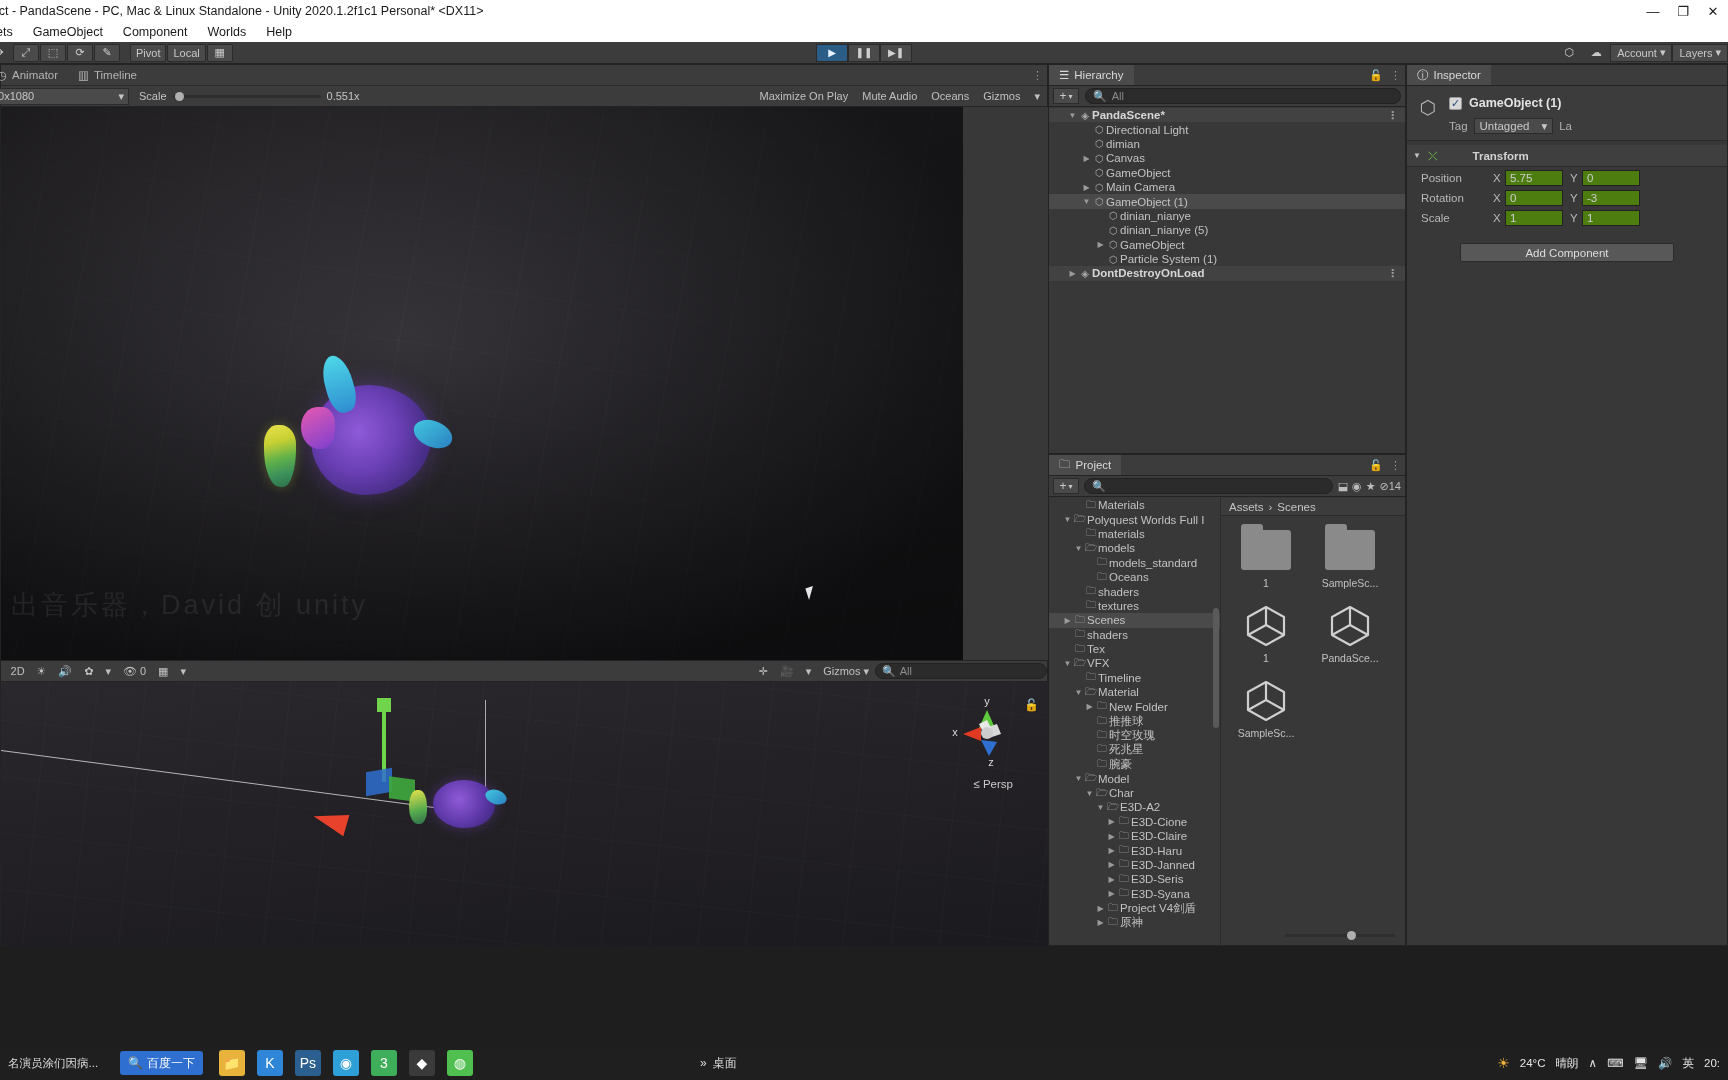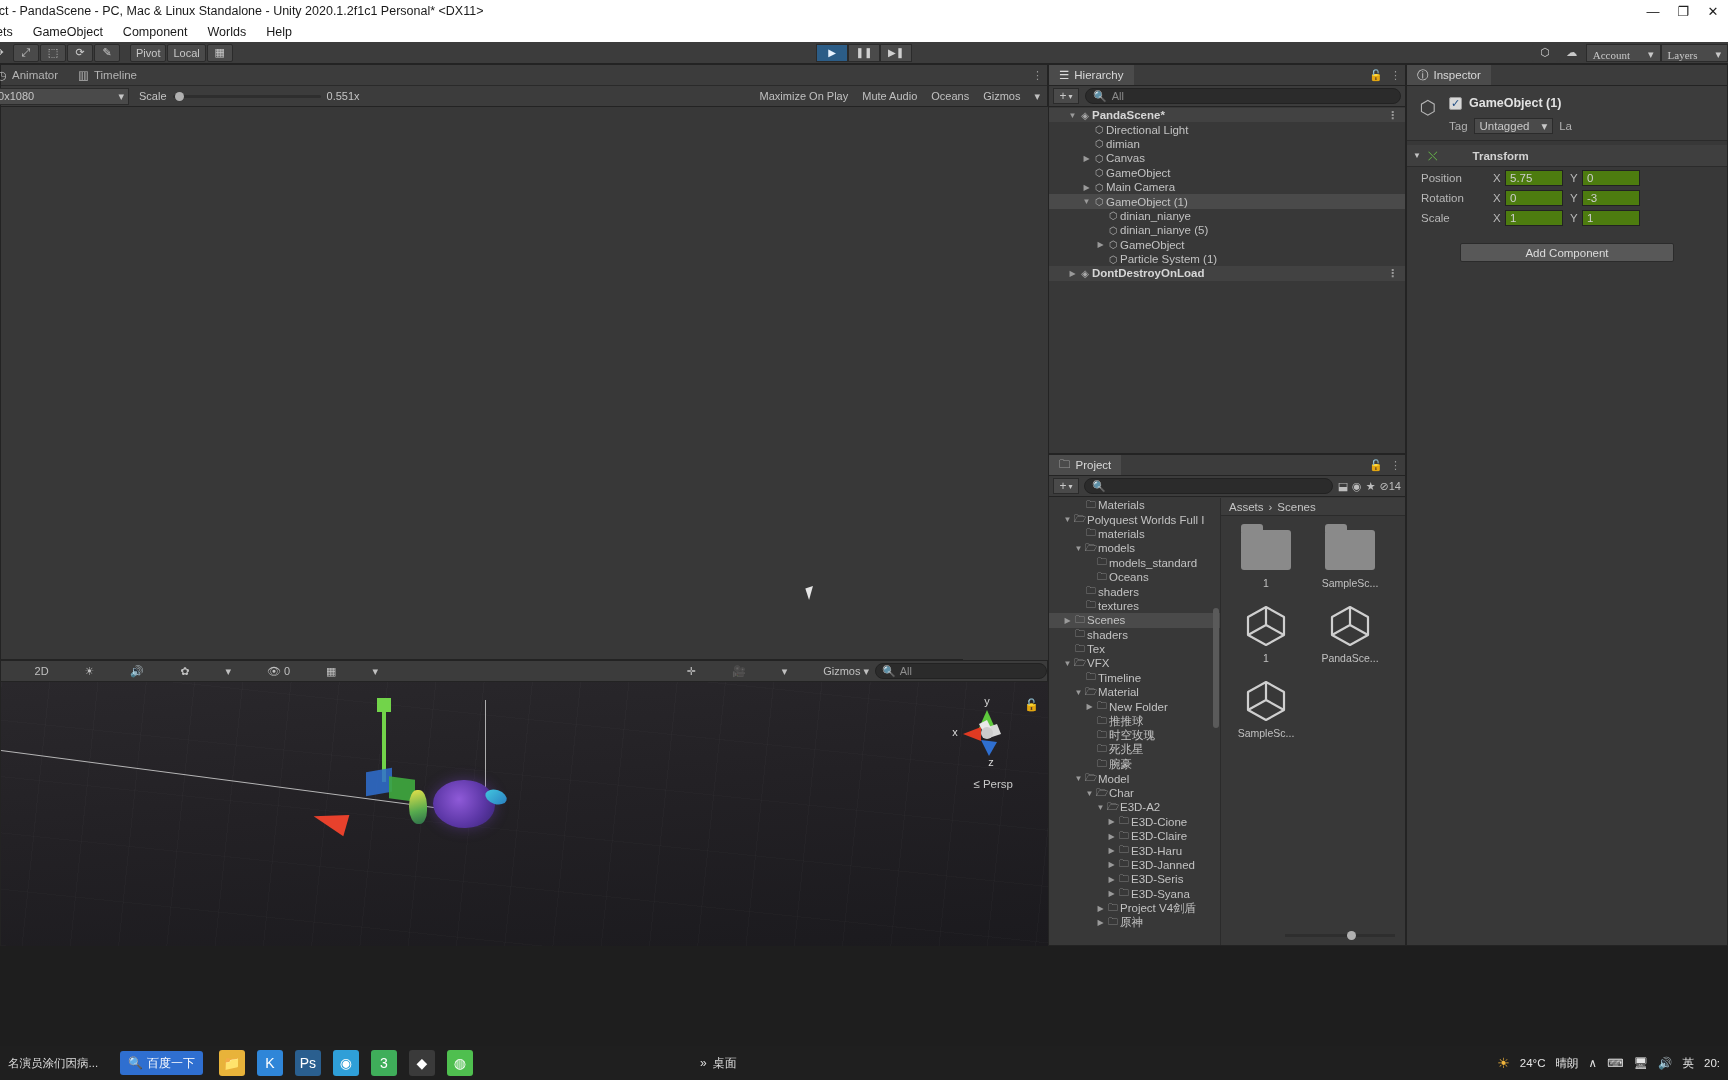--- a/index.html
+++ b/index.html
@@ -57,21 +57,21 @@
     display: flex; align-items: center;
   }
   .playbtn {
     width: 32px; height: 18px; background: #4a4a4a; border: 1px solid #2b2b2b;
     display: flex; align-items: center; justify-content: center; color: #d0d0d0; font-size: 10px;
   }
   .playbtn.active { background: #2c5d87; color: #e8f3ff; }
   .tools-right { position: absolute; right: 0; display: flex; align-items: center; }
   .accountbtn {
     height: 18px; background: #4a4a4a; border: 1px solid #2b2b2b; padding: 0 6px;
-    display: flex; align-items: flex-end; gap: 18px; font-size: 11px; color: #c8c8c8; font-family: Liberation Serif, serif;
+    display: flex; align-items: center; gap: 3px; font-size: 11px; color: #c8c8c8;
   }
 
   
   .panel { position: absolute; background: #383838; border: 1px solid #232323; }
   .panel-tabs {
     height: 21px; background: #3c3c3c; display: flex; align-items: stretch;
     border-bottom: 1px solid #232323; position: relative;
   }
   .ptab {
     display: flex; align-items: center; gap: 5px; padding: 0 10px;
@@ -143,21 +143,21 @@
     border-radius: 42% 48% 40% 50% / 30% 30% 60% 60%;
     box-shadow: 0 0 12px rgba(200,220,60,0.28);
   }
   .cursor-arrow { position: absolute; left: 806px; top: 522px; width: 0; height: 0;
     border-left: 8px solid #e6e6e6; border-bottom: 12px solid transparent; transform: rotate(-18deg); }
 
   
   #sceneview { left: 0; top: 660px; width: 1048px; height: 286px; background: #383838; border-top: 1px solid #232323;}
   .sv-bar { height: 21px; background: #3c3c3c; display: flex; align-items: center; position: relative;
             border-bottom: 1px solid #232323; font-size: 11px; }
-  .sv-btn { height: 21px; display: flex; align-items: center; padding: 0 6px; color: #c0c0c0; gap: 3px; margin-left: 24px; }
+  .sv-btn { height: 21px; display: flex; align-items: center; padding: 0 6px; color: #c0c0c0; gap: 3px; }
   .sv-btn.first { margin-left: -14px; }
   .sv-right { position: absolute; right: 0; display: flex; align-items: center; }
   .sv-search { width: 172px; height: 16px; background: #2b2b2b; border: 1px solid #222; border-radius: 8px;
                display: flex; align-items: center; padding: 0 6px; gap: 4px; color: #8e8e8e; font-size: 11px; }
   .sceneviewport {
     position: absolute; left: 0; top: 21px; width: 1048px; height: 264px;
     background: linear-gradient(175deg,#2a282c 0%,#232125 45%,#1b1a1e 100%);
     overflow: hidden;
   }
   .scene-floor { position: absolute; inset: 0;
@@ -352,20 +352,28 @@
       </div>
       <div class="gv-right">
         <div class="gi">Maximize On Play</div>
         <div class="gi">Mute Audio</div>
         <div class="gi">Oceans</div>
         <div class="gi">
           <span>Gizmos</span>
         </div>
         <div class="gi">▾</div>
       </div>
+    </div>
+    <div class="gameviewport">
+      <div class="floorgrid"></div>
+      <div class="vignette"></div>
+      <div class="panda"></div>
+      <div class="panda-fin"></div>
+      <div class="hero"></div>
+      <div class="watermark">出音乐器，David  创 unity</div>
     </div>
     <div class="gv-dark-right"></div>
     <div class="cursor-arrow"></div>
   </div>
 
   <div class="panel" id="sceneview">
     <div class="sv-bar">
       <div class="sv-btn first">▾</div>
       <div class="sv-btn">2D</div>
       <div class="sv-btn">☀</div>

